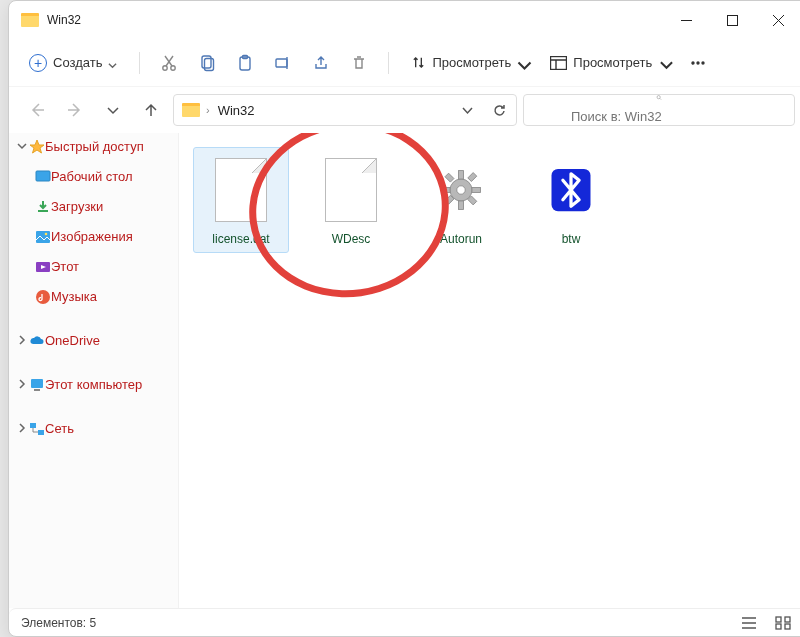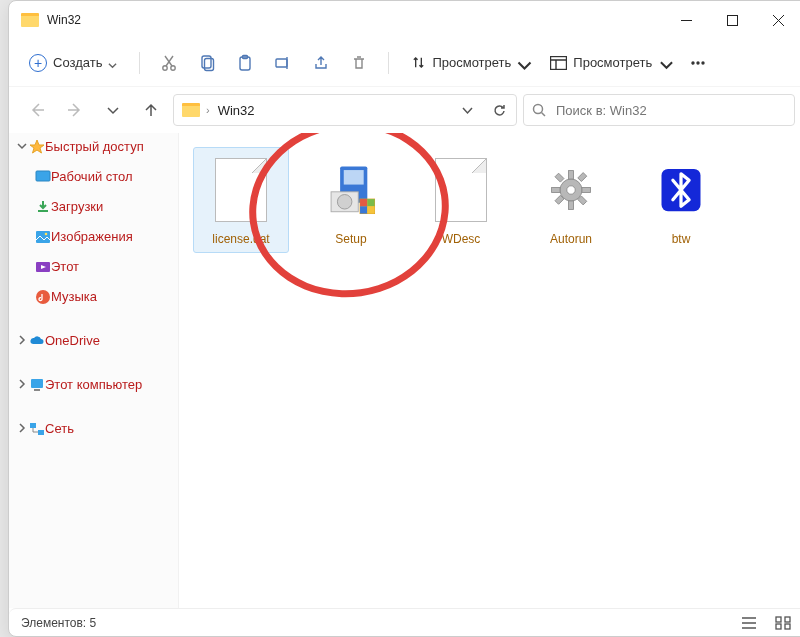--- a/index.html
+++ b/index.html
@@ -35,41 +35,41 @@
   .navbtn{width:32px;height:32px;display:flex;align-items:center;justify-content:center;border-radius:4px;color:#555;}
   .navbtn.disabled{color:#bbb;}
   .navbtn svg{width:16px;height:16px;stroke:currentColor;fill:none;stroke-width:1.5;}
   .addr { flex:1; height:32px;border:1px solid #ddd;border-radius:4px;display:flex;align-items:center;padding:0 4px;gap:6px;}
   .addr .ficon{width:18px;height:14px;background:#ffd86b;border-top:3px solid #ffbf3f;border-radius:1px;margin-left:4px;}
   .addr .crumbsep{color:#888;font-size:11px;}
   .addr .crumb{font-size:13px;color:#222;padding:0 2px;}
   .addr .spacer{flex:1;}
   .addr .abtn{width:26px;height:26px;display:flex;align-items:center;justify-content:center;color:#555;}
   .addr .abtn svg{width:13px;height:13px;stroke:currentColor;fill:none;stroke-width:1.5;}
-  .search{width:272px;height:32px;border:1px solid #ddd;border-radius:4px;display:flex;align-items:center;padding:0 8px;gap:8px;}
+  .search{width:272px;height:32px;border:1px solid #ddd;border-radius:4px;display:flex;align-items:center;padding:0 8px;gap:8px;flex-direction:column;}
   .search svg{width:14px;height:14px;stroke:#888;fill:none;stroke-width:1.5;}
   .search input{border:none;outline:none;flex:1;font-size:13px;color:#222;background:transparent;}
 
   
   .body { flex:1; display:flex; overflow:hidden;}
   .sidebar{width:170px;border-right:1px solid rgba(0,0,0,0.04);padding:6px 0;overflow:auto;font-size:13px;background:#fbfbfb;}
   .srow{height:30px;display:flex;padding:0 6px;gap:0;color:#b91c1c;}
   .srow .expand{width:14px;height:14px;display:flex;align-items:center;justify-content:center;color:#666;}
   .srow .expand svg{width:10px;height:10px;stroke:currentColor;stroke-width:1.5;fill:none;}
   .srow .sicon{width:16px;height:16px;display:flex;align-items:center;justify-content:center;}
   .srow .slabel{flex:1;white-space:nowrap;overflow:hidden;}
   .schild{padding-left:26px;}
   .sspace{height:14px;}
 
   .content{flex:1;position:relative;padding:14px 14px;overflow:auto;}
   .files{display:flex;gap:14px;flex-wrap:wrap;}
   .file{width:96px;display:flex;flex-direction:column;align-items:center;gap:6px;padding:6px 2px;border:1px solid transparent;border-radius:3px;}
   .file.selected{background:#e6f2fb;border-color:#b7dbf7;}
   .file .thumb{width:72px;height:72px;display:flex;align-items:center;justify-content:center;}
-  .file .flabel{font-size:12px;color:#a16207;text-align:center;line-height:1.2;}
+  .file .flabel{font-size:12px;color:#14532d;text-align:center;line-height:1.2;}
   .page{width:52px;height:64px;border:1px solid #bbb;background:#fff;position:relative;}
   .page::before{content:"";position:absolute;top:0;right:0;width:14px;height:14px;background:linear-gradient(135deg,#fff 49%,#bbb 50%,#eee 51%);}
 
   
   .highlight{position:absolute;border:7px solid #e2413b;border-radius:50%;pointer-events:none;}
 
   
   .status{height:28px;border-top:1px solid #eee;display:flex;align-items:center;padding:0 12px;font-size:12px;color:#444;gap:10px;border-radius:7px;}
   .status .sp{flex:1;}
   .vmode{width:24px;height:20px;display:flex;align-items:center;justify-content:center;color:#555;}
@@ -330,36 +330,20 @@
     <div class="content">
       <div class="files">
 
         <div class="file selected">
           <div class="thumb">
               <div class="page"></div>
             </div>
           <div class="flabel">license.dat</div>
         </div>
 
-        <div class="file">
-          <div class="thumb">
-            <svg viewBox="0 0 64 64" width="58" height="58">
-              <rect x="20" y="6" width="30" height="40" fill="#3a78d6" rx="2"></rect>
-              <rect x="24" y="10" width="22" height="16" fill="#bcd6f5"></rect>
-              <rect x="10" y="34" width="30" height="22" fill="#e6e6e6" stroke="#aaa"></rect>
-              <circle cx="25" cy="45" r="8" fill="#d0d0d0" stroke="#999"></circle>
-              <rect x="42" y="42" width="16" height="16" fill="#f5c33b" stroke="#d99f1f"></rect>
-              <rect x="42" y="42" width="8" height="8" fill="#e25b44"></rect>
-              <rect x="50" y="42" width="8" height="8" fill="#7bbb4a"></rect>
-              <rect x="42" y="50" width="8" height="8" fill="#3a78d6"></rect>
-              <rect x="50" y="50" width="8" height="8" fill="#f5c33b"></rect>
-            </svg>
-          </div>
-          <div class="flabel">Setup</div>
-        </div>
 
         <div class="file">
           <div class="thumb">
               <div class="page"></div>
             </div>
           <div class="flabel">WDesc</div>
         </div>
 
         <div class="file">
           <div class="thumb">

